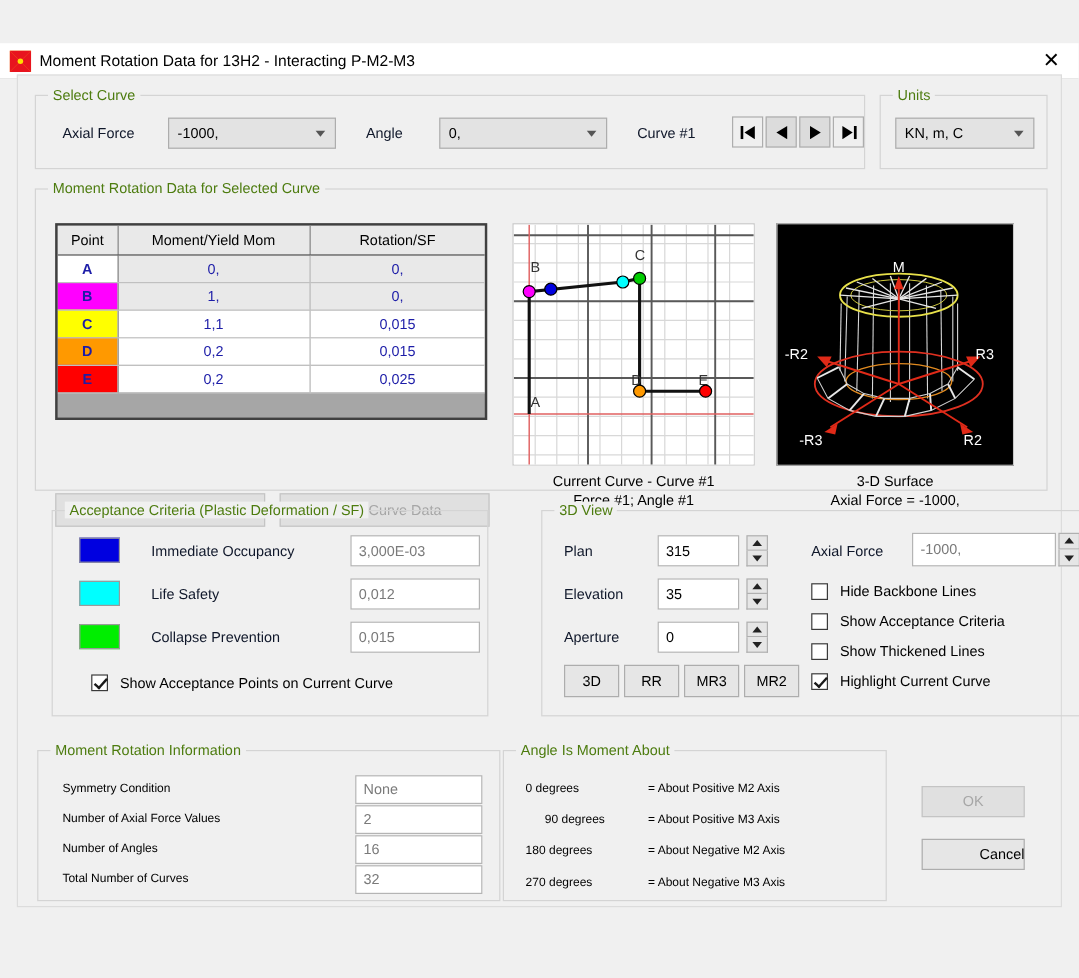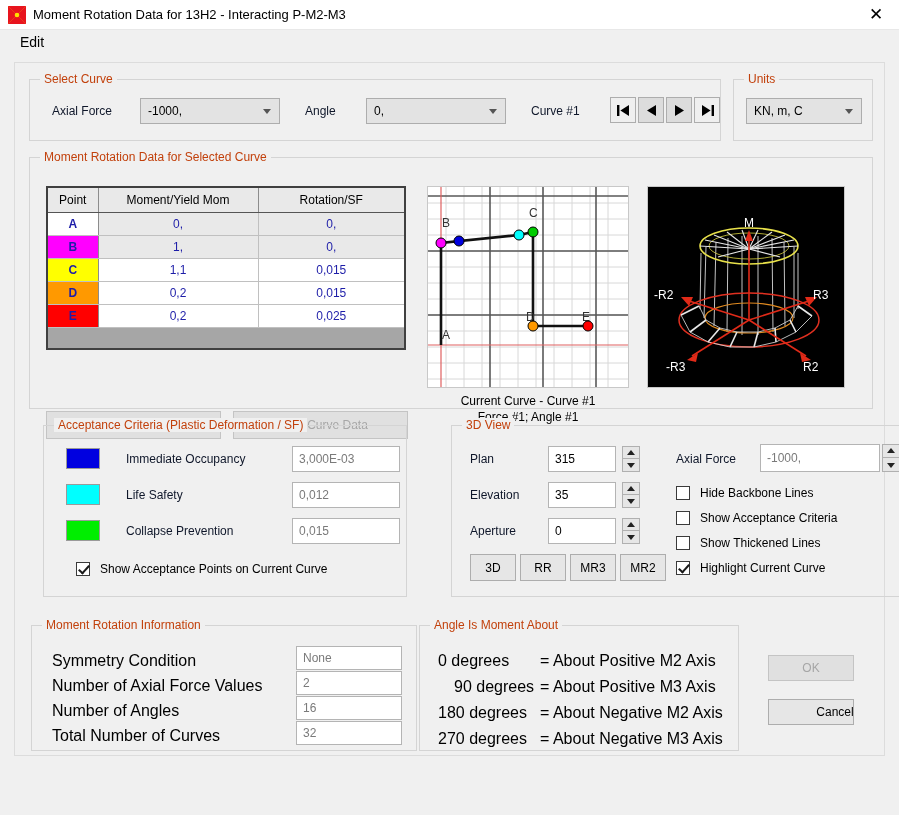--- a/index.html
+++ b/index.html
@@ -14,20 +14,21 @@
   }
 
   
   .titlebar {
     height: 30px;
     background: #ffffff;
     display: flex;
     align-items: center;
     padding: 0 0 0 8px;
     border-bottom: 1px solid #e8e8e8;
+    margin-top: 36px;
   }
   .app-icon {
     width: 18px; height: 18px;
     margin-right: 7px;
     flex: 0 0 auto;
   }
   .title-text {
     font-size: 13px;
     color: #000;
     flex: 1 1 auto;
@@ -67,21 +68,21 @@
   .group {
     position: absolute;
     border: 1px solid #d4d4d4;
     background: transparent;
   }
   .group > .legend {
     position: absolute;
     top: -8px; left: 10px;
     background: #f0f0f0;
     padding: 0 4px;
-    color: #c2410c;
+    color: #4d7c0f;
     font-size: 12px;
     white-space: nowrap;
   }
 
   .lbl { position: absolute; font-size: 12px; color: #0f172a; white-space: nowrap; }
 
   
   .combo {
     position: absolute;
     background: #e3e3e3;
@@ -215,21 +216,21 @@
     white-space: nowrap;
   }
 
   
   .swatch {
     position: absolute;
     width: 34px; height: 21px;
     border: 1px solid #9a9a9a;
   }
 
-  .infolbl { position: absolute; font-size: 16px; white-space: nowrap; }
+  .infolbl { position: absolute; font-size: 10px; white-space: nowrap; }
 </style>
 </head>
 <body>
 
 <div class="titlebar">
   <svg class="app-icon" viewBox="0 0 18 18">
     <rect x="0" y="0" width="18" height="18" fill="#f7a41d"></rect>
     <path d="M0,0 L9,9 L0,18 Z" fill="#e8141e"></path>
     <path d="M18,0 L9,9 L18,18 Z" fill="#e8141e"></path>
     <path d="M0,0 L9,9 L18,0 Z" fill="#e8141e"></path>
@@ -467,20 +468,24 @@
       <polygon points="163,173 152,166 154,175" fill="#e02a18"></polygon>
       <g font-family="Liberation Sans, sans-serif" font-size="12" fill="#fff">
         <text x="96" y="40">M</text>
         <text x="6" y="112">-R2</text>
         <text x="165" y="112">R3</text>
         <text x="18" y="184">-R3</text>
         <text x="155" y="184">R2</text>
       </g>
     </svg>
   </div>
+  <div class="caption" style="left:632px; top:330px; width:198px;">
+    <div>3-D Surface</div>
+    <div>Axial Force = -1000,</div>
+  </div>
 
   <div class="group" style="left:28px; top:362px; width:364px; height:172px;">
     <div class="legend">Acceptance Criteria (Plastic Deformation / SF)</div>
 
     <div class="swatch" style="left:22px; top:22px; background:#0000e0;"></div>
     <div class="lbl" style="left:82px; top:26px;">Immediate Occupancy</div>
     <div class="tbox readonly" style="left:248px; top:20px; width:108px; height:26px;">3,000E-03</div>
 
     <div class="swatch" style="left:22px; top:58px; background:#00ffff;"></div>
     <div class="lbl" style="left:82px; top:62px;">Life Safety</div>

